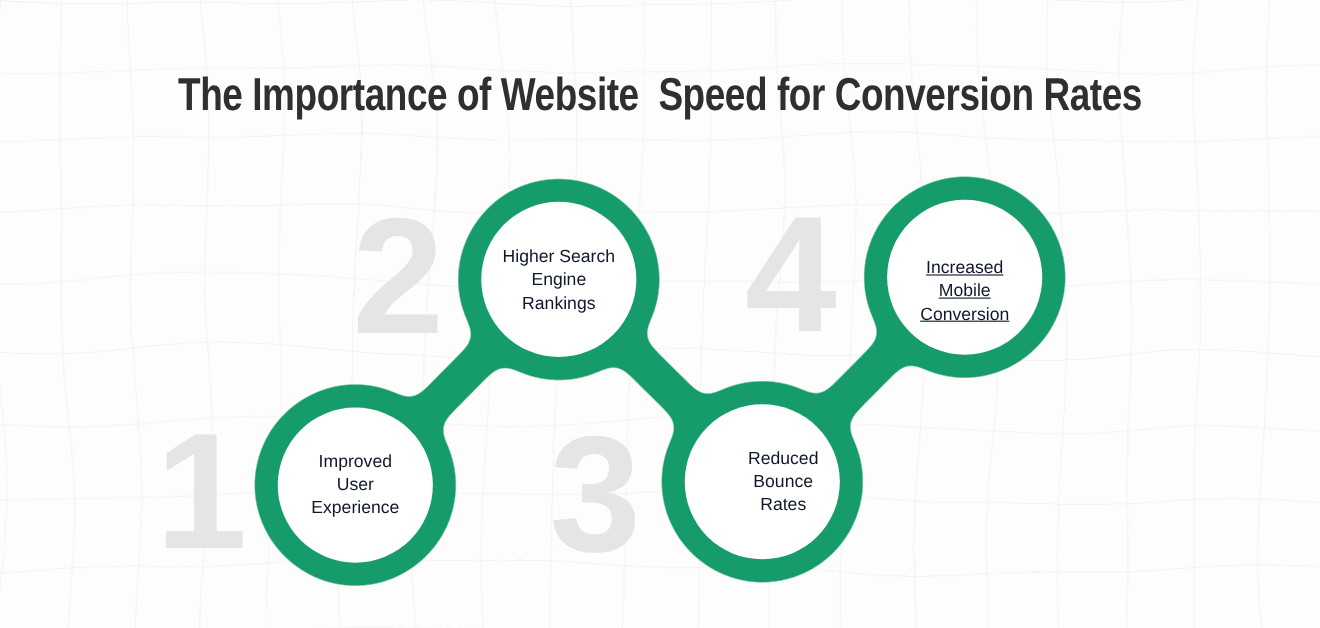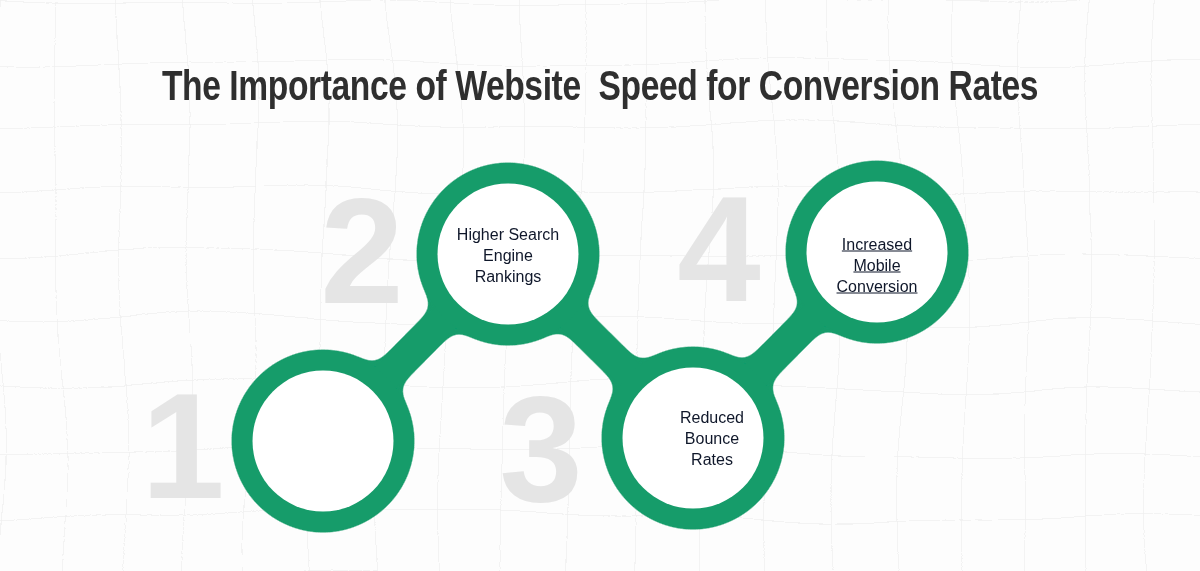--- a/index.html
+++ b/index.html
@@ -121,20 +121,23 @@
       <circle class="ring" cx="508" cy="254" r="80"></circle>
       <circle class="ring" cx="693" cy="438" r="80"></circle>
       <circle class="ring" cx="877" cy="252" r="80"></circle>
     </g>
     <circle class="inner" cx="323" cy="441" r="70.5"></circle>
     <circle class="inner" cx="508" cy="254" r="70.5"></circle>
     <circle class="inner" cx="693" cy="438" r="70.5"></circle>
     <circle class="inner" cx="877" cy="252" r="70.5"></circle>
   </svg>
 
+  <div class="step-label label-1">Improved
+User
+Experience</div>
   <div class="step-label label-2">Higher Search
 Engine
 Rankings</div>
   <div class="step-label label-3">Reduced
 Bounce
 Rates</div>
   <div class="step-label label-4">Increased
 Mobile
 Conversion</div>
 

